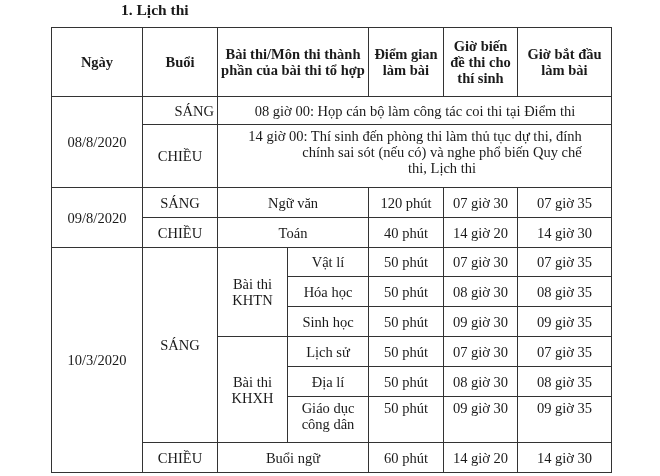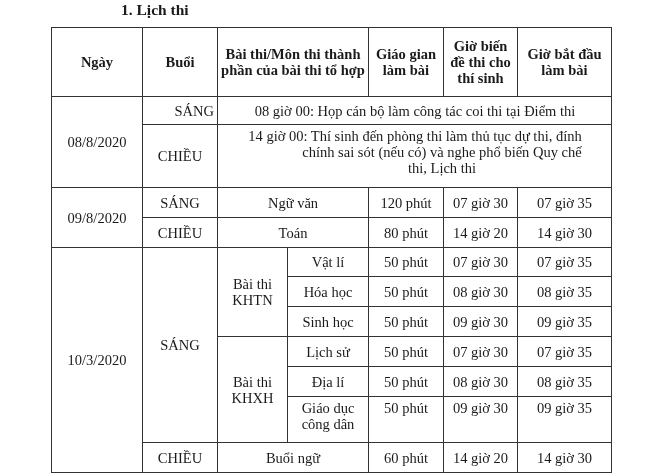--- a/index.html
+++ b/index.html
@@ -30,21 +30,21 @@
       <col style="width:81px">
     <col style="width:75px">
       <col style="width:74px">
       <col style="width:94px">
   </colgroup>
   <tbody>
       <tr style="height:69px">
     <th>Ngày</th>
     <th>Buổi</th>
     <th colspan="2">Bài thi/Môn thi thành phần của bài thi tổ hợp</th>
-    <th>Giáo gian làm bài</th>
+    <th>Điểm gian làm bài</th>
     <th>Giờ biến đề thi cho thí sinh</th>
     <th>Giờ bắt đầu làm bài</th>
   </tr>
 
   <tr style="height:28px">
     <td rowspan="2" class="left">08/8/2020</td>
     <td style="text-align:right">SÁNG</td>
     <td colspan="5" class="note">08 giờ 00: Họp cán bộ làm công tác coi thi tại Điểm thi</td>
   </tr>
   <tr style="height:63px">
@@ -60,21 +60,21 @@
     <td rowspan="2" class="left">09/8/2020</td>
     <td>SÁNG</td>
     <td colspan="2">Ngữ văn</td>
     <td>120 phút</td>
     <td class="b">07 giờ 30</td>
     <td class="b">07 giờ 35</td>
   </tr>
   <tr style="height:30px">
     <td>CHIỀU</td>
     <td colspan="2">Toán</td>
-    <td>80 phút</td>
+    <td>40 phút</td>
     <td class="b">14 giờ 20</td>
     <td class="b">14 giờ 30</td>
   </tr>
 
   <tr style="height:29px">
     <td rowspan="7" class="left">10/3/2020</td>
     <td rowspan="6">SÁNG</td>
     <td rowspan="3">Bài thi KHTN</td>
     <td>Vật lí</td>
     <td>50 phút</td>

